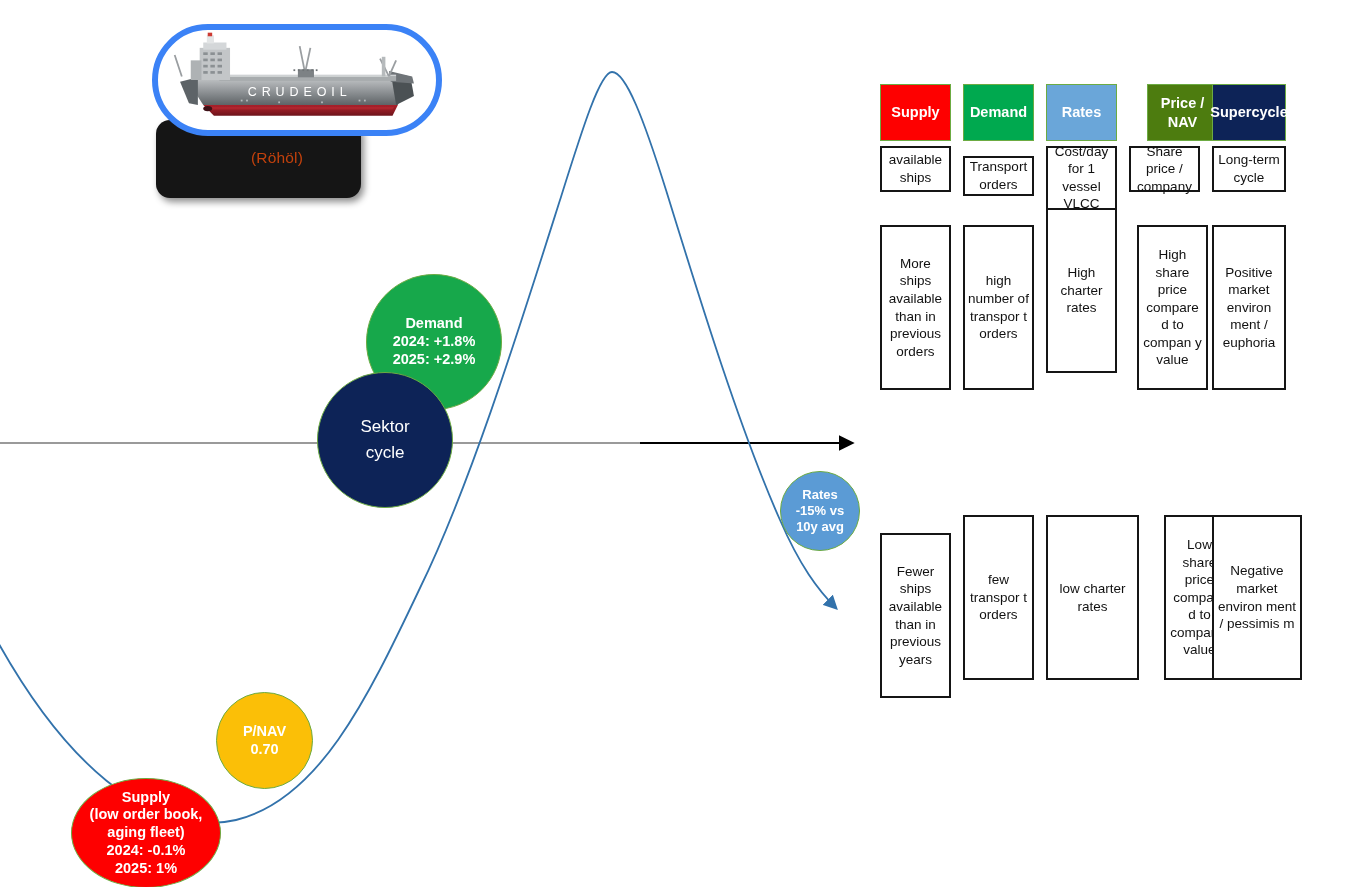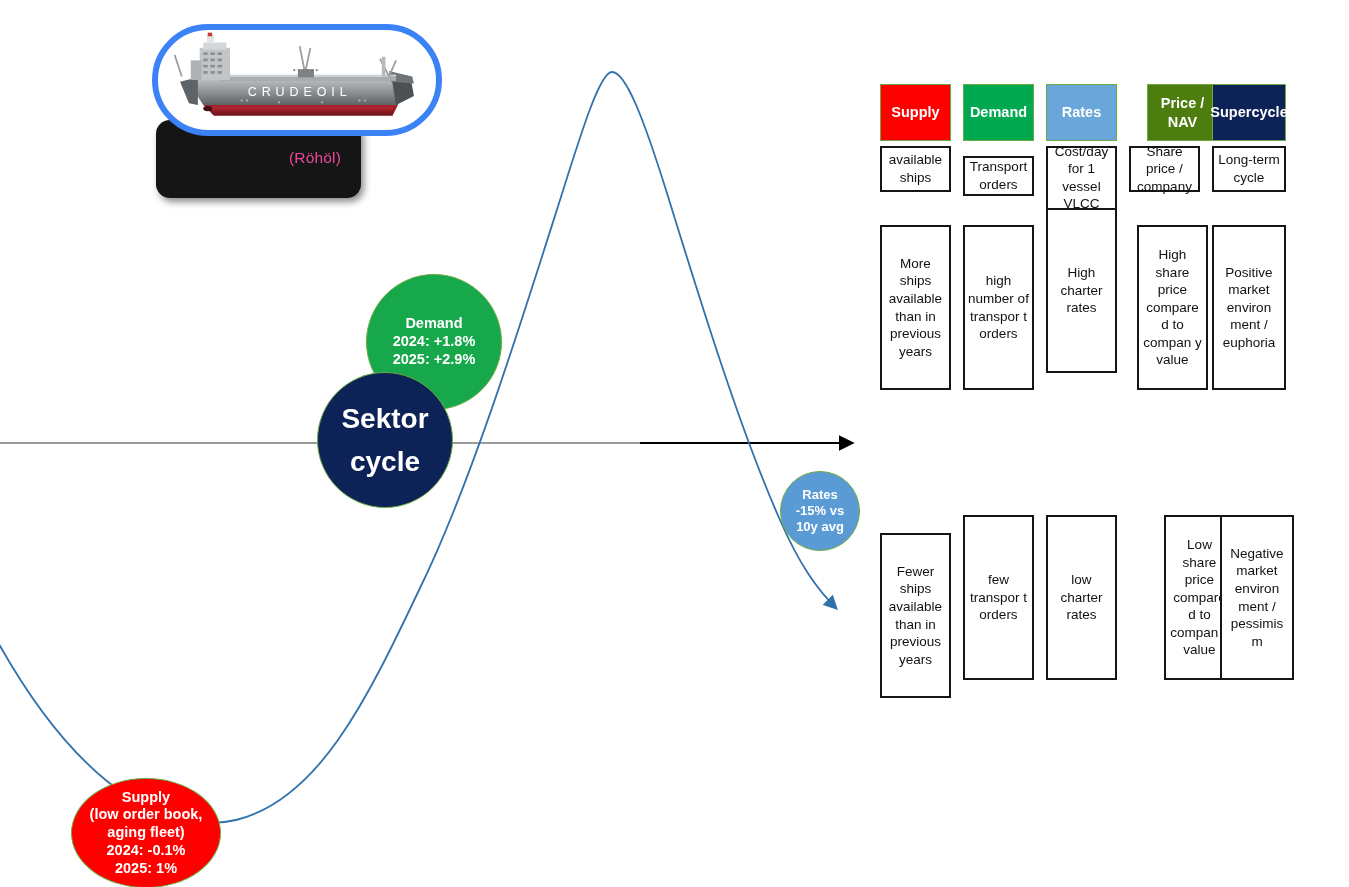--- a/index.html
+++ b/index.html
@@ -44,24 +44,23 @@
     background: #151515;
     border-radius: 14px;
     box-shadow: 3px 4px 7px rgba(0,0,0,0.45);
   }
   #ship-label-text {
     position: absolute;
     left: 4px;
     top: 125px;
     width: 242px;
     text-align: center;
-    color: #ec4899;
+    color: #c2410c;
     font-size: 15.5px;
     letter-spacing: .2px;
-    margin-left: 38px;
   }
   #ship-pill {
     position: absolute;
     left: 0px;
     top: 0px;
     width: 290px;
     height: 112px;
     background: #ffffff;
     border: 6px solid #3b82f6;
     border-radius: 56px / 56px;
@@ -83,22 +82,22 @@
     color: #ffffff;
     font-weight: bold;
     line-height: 1.22;
   }
   .node-circle .lines { padding: 0 4px; }
 
   #circle-sektor {
     left: 317px; top: 372px;
     width: 136px; height: 136px;
     background: #0d2357;
-    font-weight: bold;
-    font-size: 28px;
+    font-weight: normal;
+    font-size: 17px;
     line-height: 1.55;
     z-index: 6;
   }
   #circle-demand {
     left: 366px; top: 274px;
     width: 136px; height: 136px;
     background: #17a84b;
     font-size: 14.5px;
     z-index: 5;
   }
@@ -315,20 +314,26 @@
   </div>
 
   <div class="node-circle" id="circle-rates">
     <div class="lines">
       <div>Rates</div>
       <div>-15% vs</div>
       <div>10y avg</div>
     </div>
   </div>
 
+  <div class="node-circle" id="circle-pnav">
+    <div class="lines">
+      <div>P/NAV</div>
+      <div>0.70</div>
+    </div>
+  </div>
 
   <div class="node-circle" id="circle-supply">
     <div class="lines">
       <div>Supply</div>
       <div>(low order book,</div>
       <div>aging fleet)</div>
       <div>2024:  -0.1%</div>
       <div>2025: 1%</div>
     </div>
   </div>
@@ -367,21 +372,21 @@
       <div class="sub-cell" style="left:250px; top:62px; width:71px; height:46px;">
         <span>Share price / company</span>
       </div>
       <div class="sub-cell" style="left:333px; top:62px; width:74px; height:46px;">
         <span>Long-term cycle</span>
       </div>
     </div>
 
     <div class="detail-row">
       <div class="desc-cell" style="left:1px;   top:141px; width:71px; height:165px;">
-        <span>More ships available than in previous years</span>
+        <span>More ships available than in previous orders</span>
       </div>
       <div class="desc-cell" style="left:84px;  top:141px; width:71px; height:165px;text-align:center;">
         <span>high number of transpor t orders</span>
       </div>
       <div class="desc-cell" style="left:167px; top:124px; width:71px; height:165px;">
         <span>High charter rates</span>
       </div>
       <div class="desc-cell" style="left:258px; top:141px; width:71px; height:165px;">
         <span>High share price compare d to compan y value</span>
       </div>
@@ -390,25 +395,25 @@
       </div>
     </div>
 
     <div class="detail-row">
       <div class="desc-cell" style="left:1px;   top:449px; width:71px; height:165px;">
         <span>Fewer ships available than in previous years</span>
       </div>
       <div class="desc-cell" style="left:84px;  top:431px; width:71px; height:165px;">
         <span>few transpor t orders</span>
       </div>
-      <div class="desc-cell" style="left:167px; top:431px; width:71px; height:165px;">
+      <div class="desc-cell" style="left:167px; top:431px; width:93px; height:165px;">
         <span>low charter rates</span>
       </div>
       <div class="desc-cell" style="left:250px; top:431px; width:71px; height:165px;margin-left:35px;">
         <span>Low share price compare d to compan y value</span>
       </div>
-      <div class="desc-cell" style="left:341px; top:431px; width:74px; height:165px;">
+      <div class="desc-cell" style="left:333px; top:431px; width:90px; height:165px;">
         <span>Negative market environ ment / pessimis m</span>
       </div>
     </div>
 
   </div>
 </div>
 
 </body></html>

